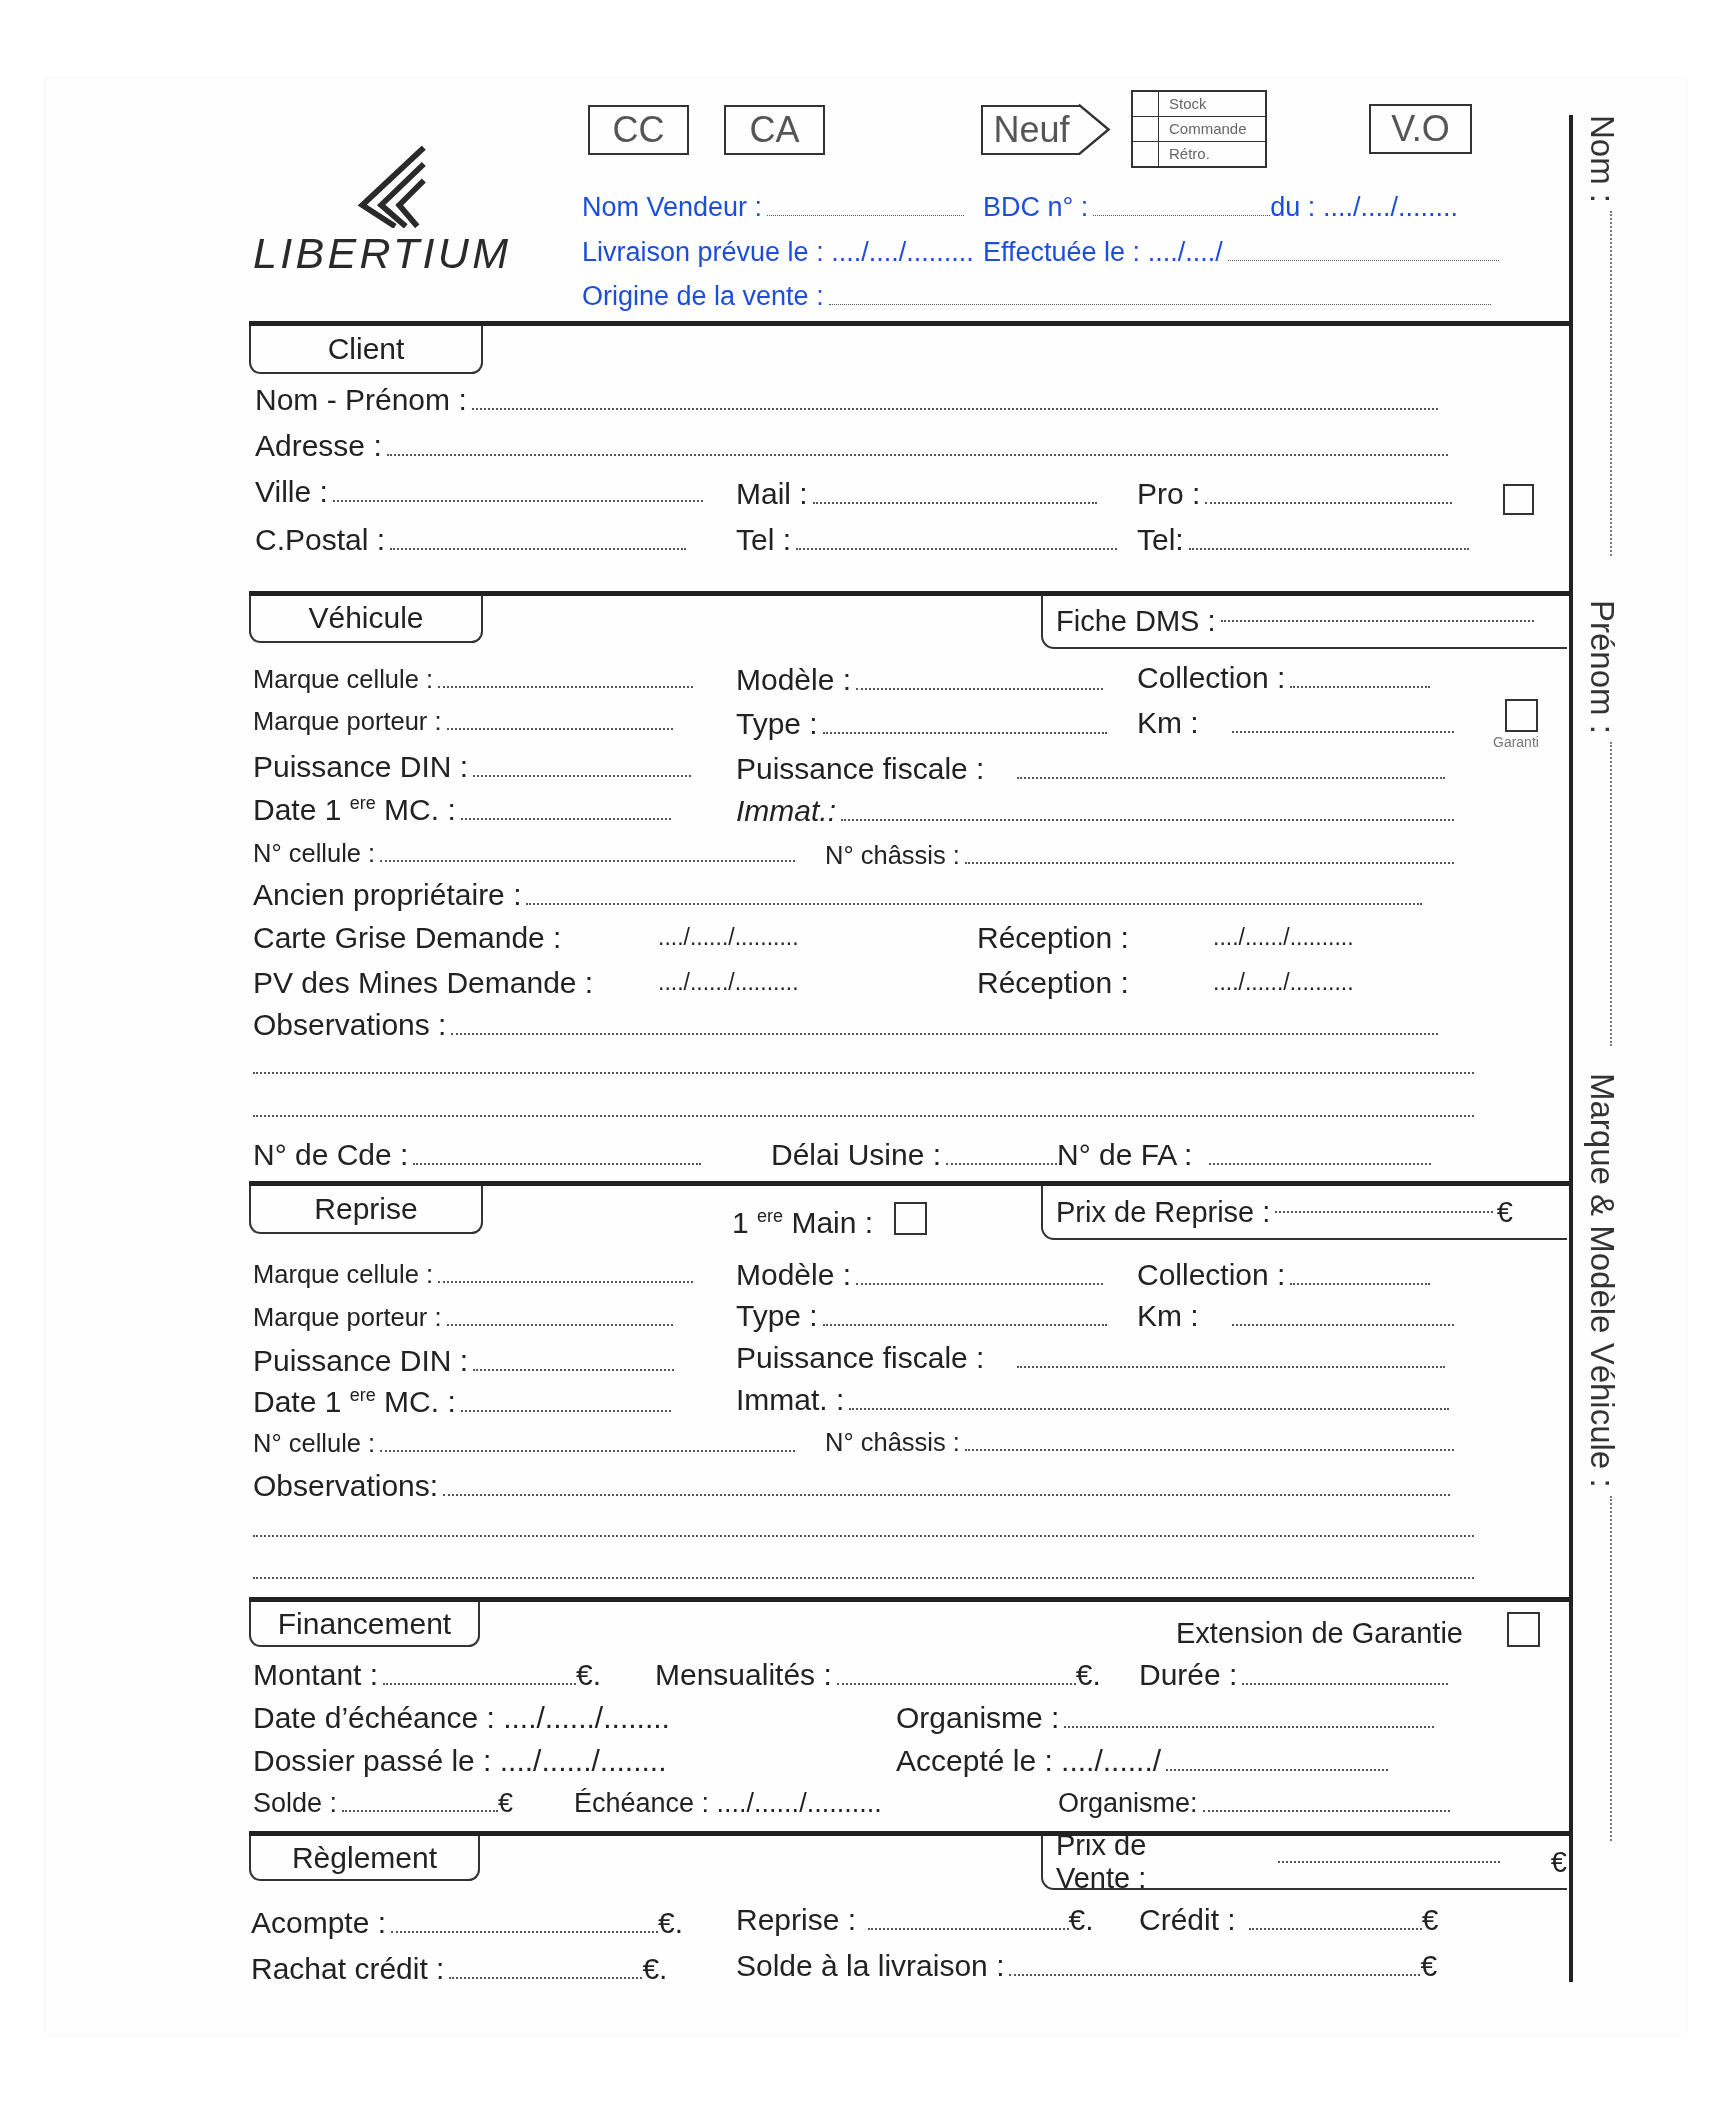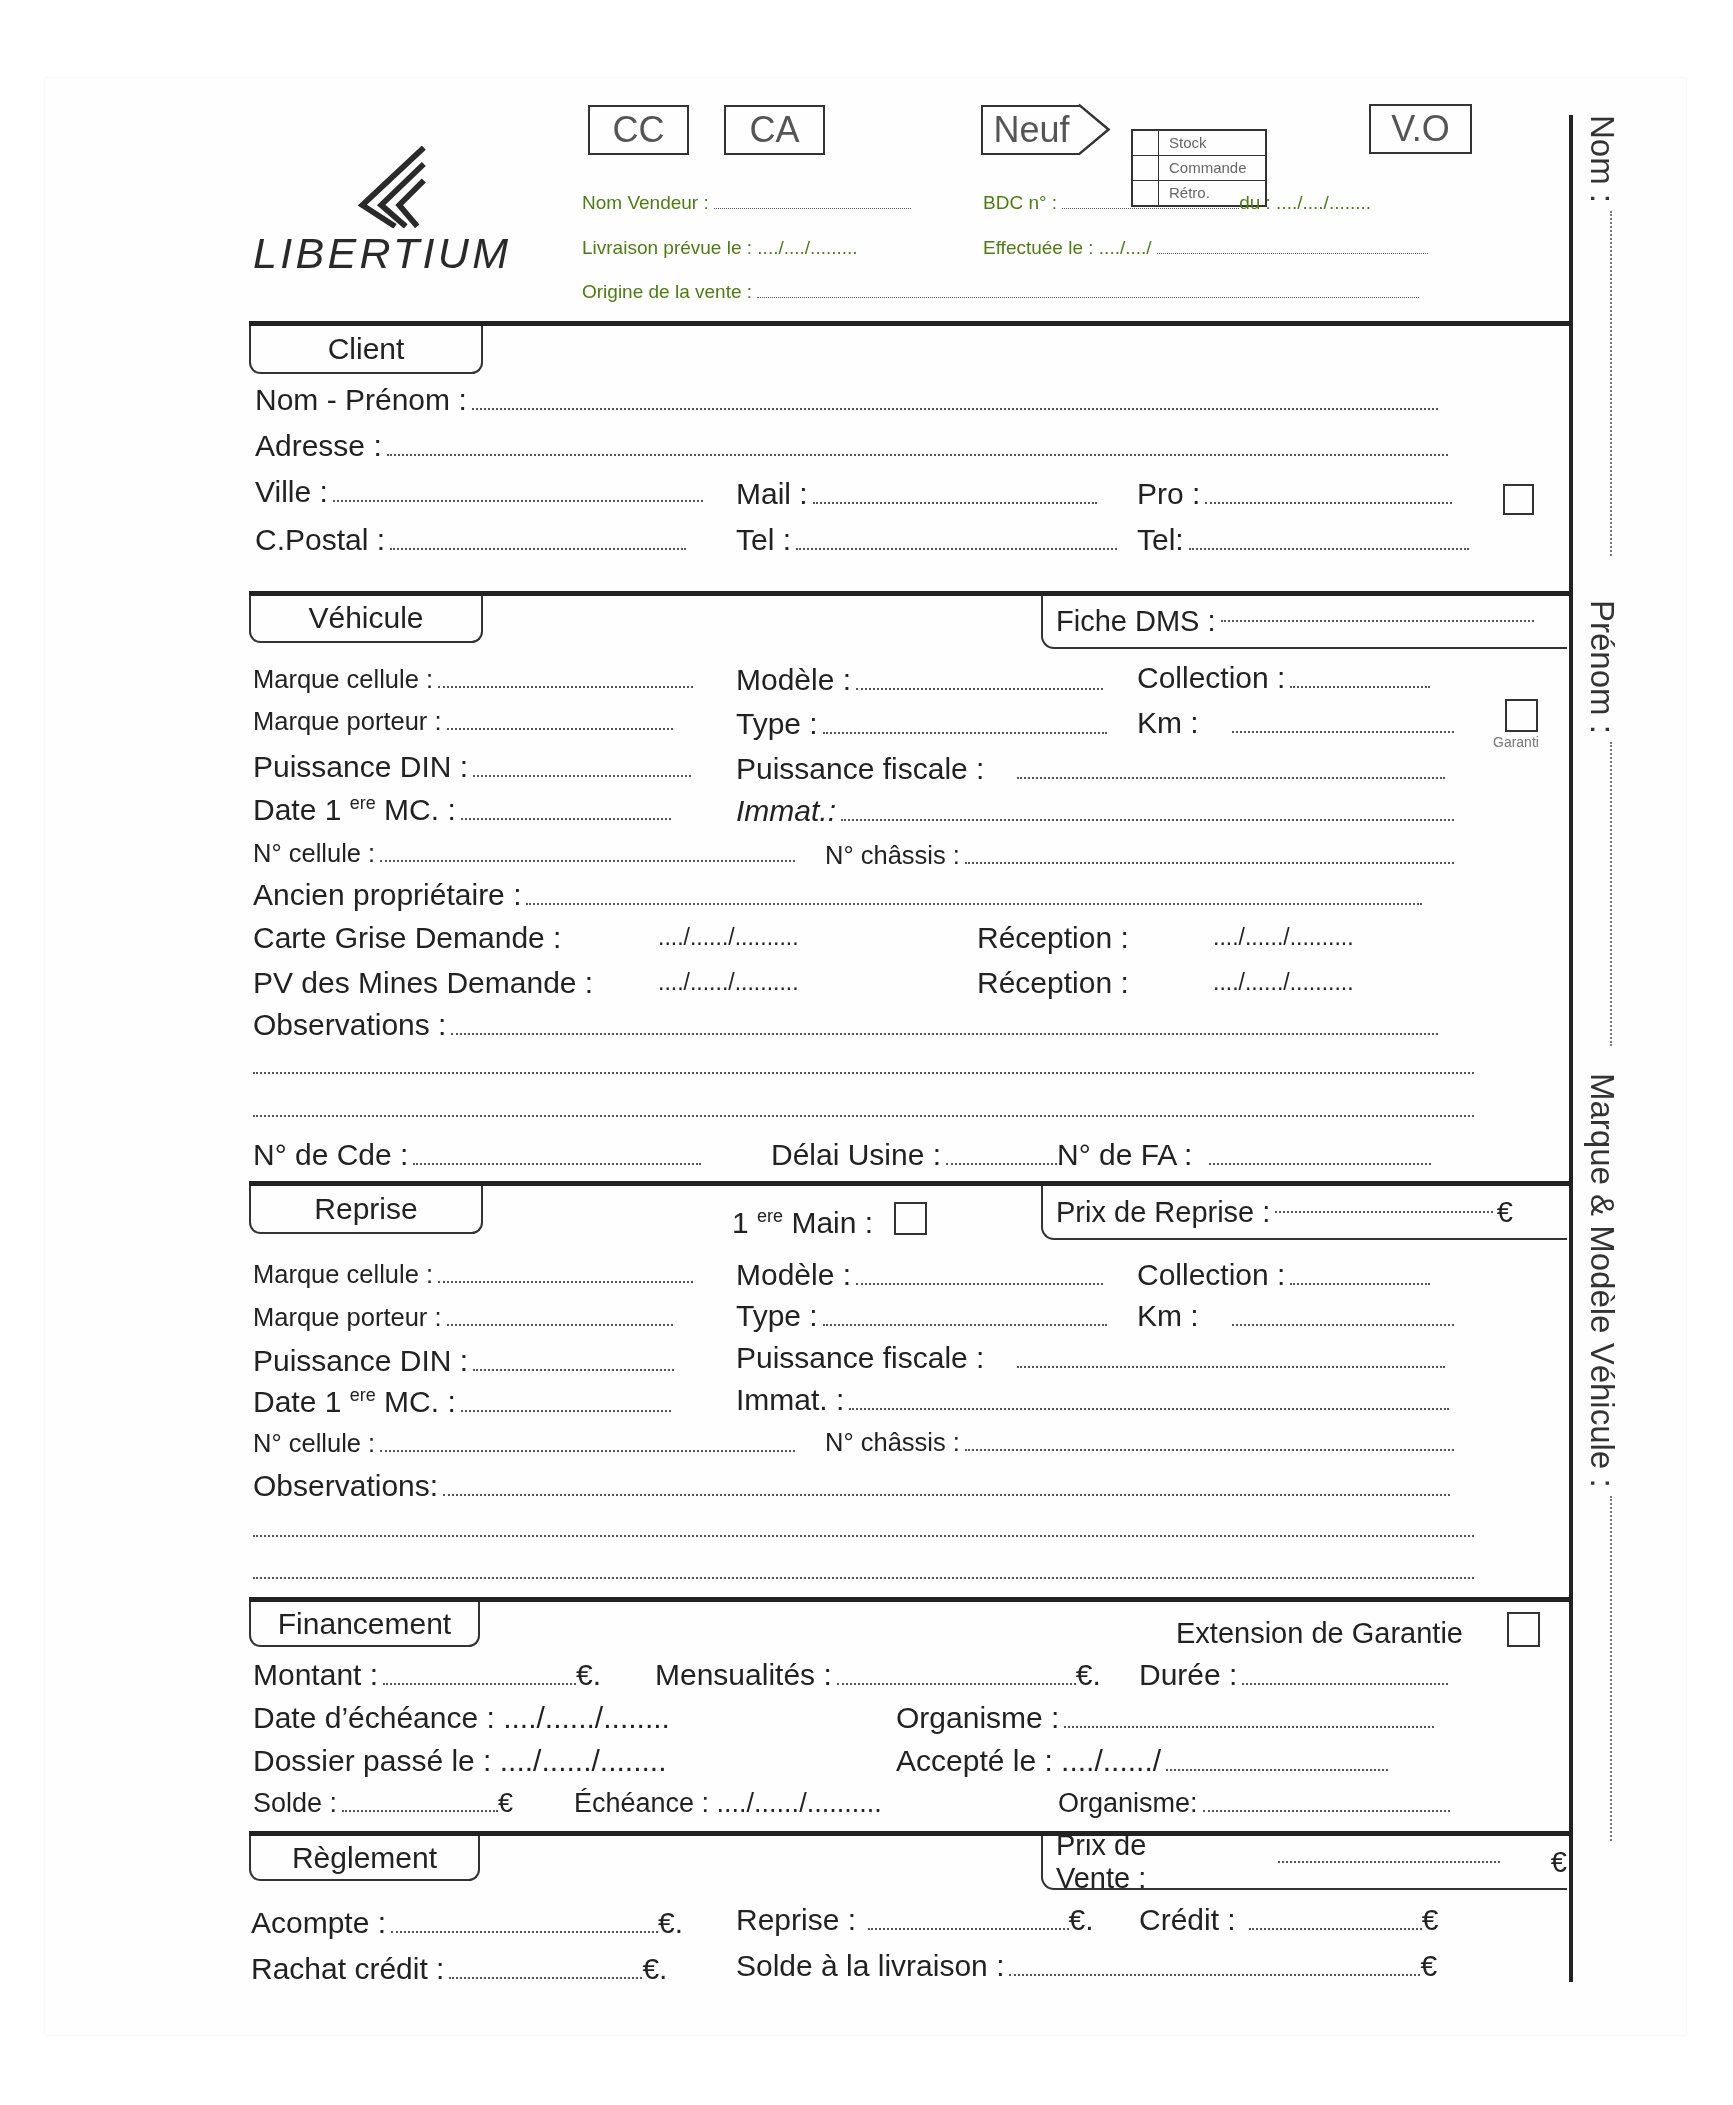--- a/index.html
+++ b/index.html
@@ -2,23 +2,23 @@
 <html style="font-size:13px"><head>
 <meta charset="utf-8">
 <style>
   html,body{margin:0;padding:0;background:#ffffff;}
   body{width:1734px;height:2105px;position:relative;overflow:hidden;font-family:"Liberation Sans",sans-serif;color:#222;}
   .sheet{position:absolute;left:45px;top:78px;width:1641px;height:1957px;background:#fefefe;box-shadow:0 0 2.5px rgba(0,0,0,0.08);}
   .abs{position:absolute;white-space:nowrap;}
   .dots{display:inline-block;border-bottom:2.5px dotted #555;height:0;vertical-align:baseline;margin-left:5px;}
   
   .box{position:absolute;border:2.5px solid #333;font-size:36px;color:#555;display:flex;align-items:center;justify-content:center;}
-  .hdr-line{position:absolute;font-size:19px;color:#4d7c0f;}
+  .hdr-line{position:absolute;font-size:27px;color:#1d4ed8;}
   .hdr-line .dots{border-bottom-width:1.6px;}
-  .stock{position:absolute;left:1131px;top:90px;width:132px;height:74px;border:2.5px solid #333;margin-top:39px;}
+  .stock{position:absolute;left:1131px;top:90px;width:132px;height:74px;border:2.5px solid #333;}
   .stock .row{height:24px;border-bottom:1.6px solid #333;display:flex;}
   .stock .row:last-child{border-bottom:none;}
   .stock .cb{width:25px;border-right:1.6px solid #333;}
   .stock .lbl{font-size:15px;color:#666;padding-left:10px;line-height:24px;}
   
   .bar{position:absolute;left:249px;width:1324px;height:5px;background:#222;}
   .vline{position:absolute;left:1569px;top:115px;width:4.1px;height:1867px;background:#222;}
   .tab{position:absolute;left:249px;width:230px;height:46px;border:2.5px solid #333;border-top:none;border-radius:0 0 11.5px 11.5px;font-size:30px;display:flex;align-items:center;justify-content:center;color:#222;}
   .rtab{position:absolute;left:1041px;width:526px;height:54px;border:2.5px solid #333;border-top:none;border-right:none;border-radius:0 0 0 13px;font-size:29px;display:flex;align-items:center;padding-left:13px;box-sizing:border-box;}
   .f{position:absolute;font-size:30px;color:#222;white-space:nowrap;}

